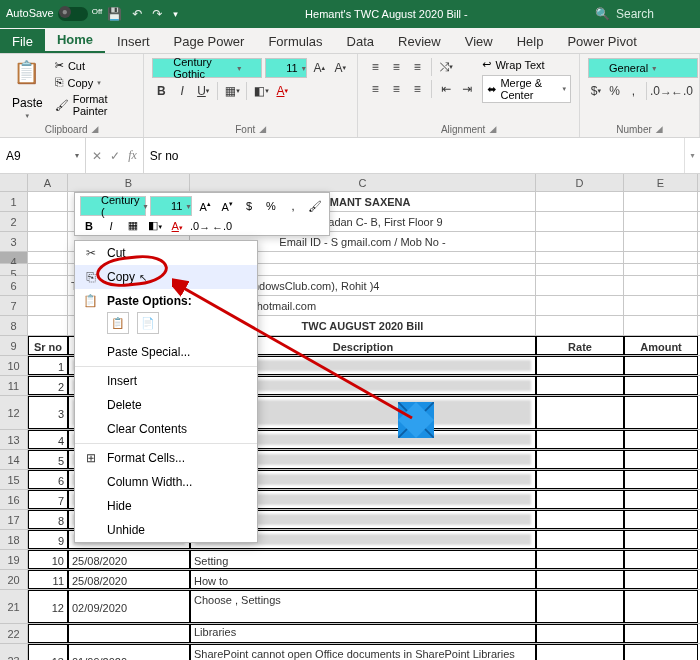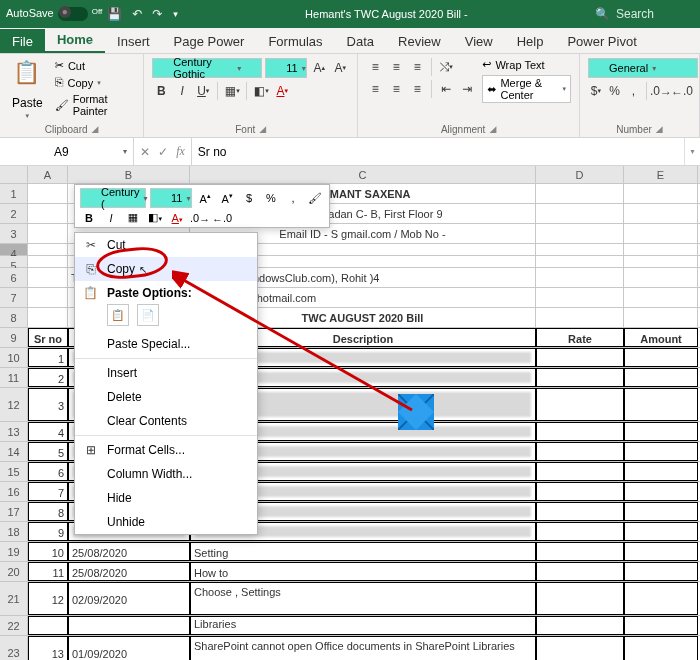--- a/index.html
+++ b/index.html
@@ -33,21 +33,21 @@
   .smallstack div { font-size:11px; display:flex; align-items:center; gap:4px; padding:1px 2px;}
   .combo { display:inline-flex; align-items:center; background:#5eead4; border:1px solid #c7c7c7; height:20px; padding:0 20px; font-size:11px; }
   .combo .dd { margin-left:4px; color:#666; font-size:8px;}
   .rowbtns { display:flex; gap:3px; align-items:center;}
   .rb { width:18px; height:18px; display:flex; align-items:center; justify-content:center; border:1px solid transparent; color:#3a3a3a; font-size:12px;}
   .sep { width:1px; height:18px; background:#d0d0d0; margin:0 2px;}
   .bar-a { color:#c00;}
   .stack { display:flex; flex-direction:column; gap:4px;}
 
   
-  .fxrow { height:28px; display:flex; align-items:stretch; border-bottom:1px solid #d5d5d5;padding-left:48px;}
+  .fxrow { height:36px; display:flex; align-items:stretch; border-bottom:1px solid #d5d5d5;}
   .namebox { width:86px; border-right:1px solid #d5d5d5; display:flex; align-items:center; padding:0 6px; font-size:12px; background:#fff;}
   .namebox .dd{ margin-left:auto; font-size:8px; color:#666;}
   .fxbtns { display:flex; align-items:center; border-right:1px solid #d5d5d5; padding:0 6px; gap:8px; color:#888;}
   .fxbar { flex:1; display:flex; align-items:center; padding:0 6px; background:#fff;}
   .vdd { width:16px; display:flex; align-items:center; justify-content:center; border-left:1px solid #e0e0e0; color:#888; font-size:8px;}
 
   
   .sheet { position:relative; background:#fff; }
   .colhdr { display:flex; height:18px; background:#e6e6e6; border-bottom:1px solid #c7c7c7;}
   .ch { border-right:1px solid #c7c7c7; text-align:center; font-size:11px; color:#555; line-height:18px;}

